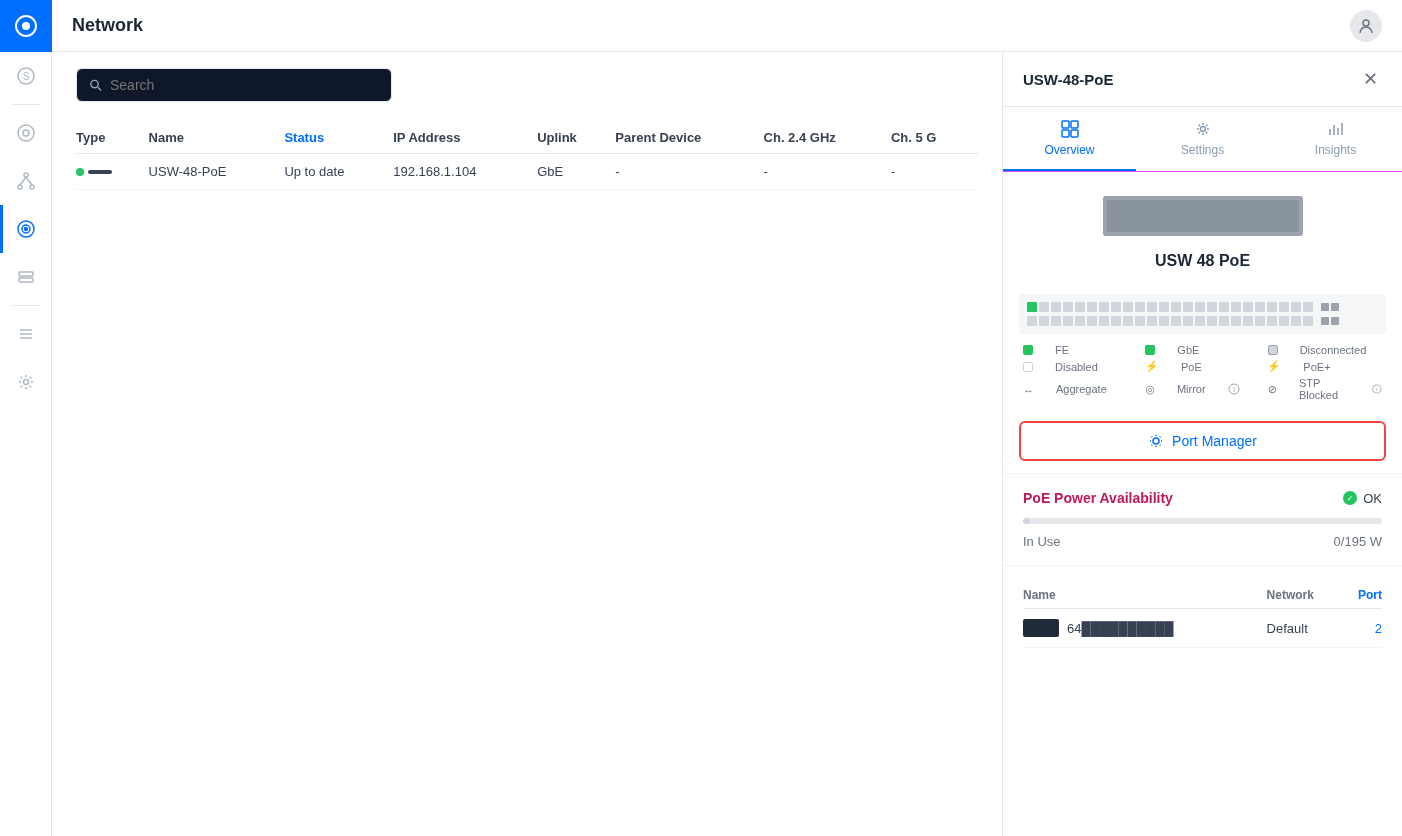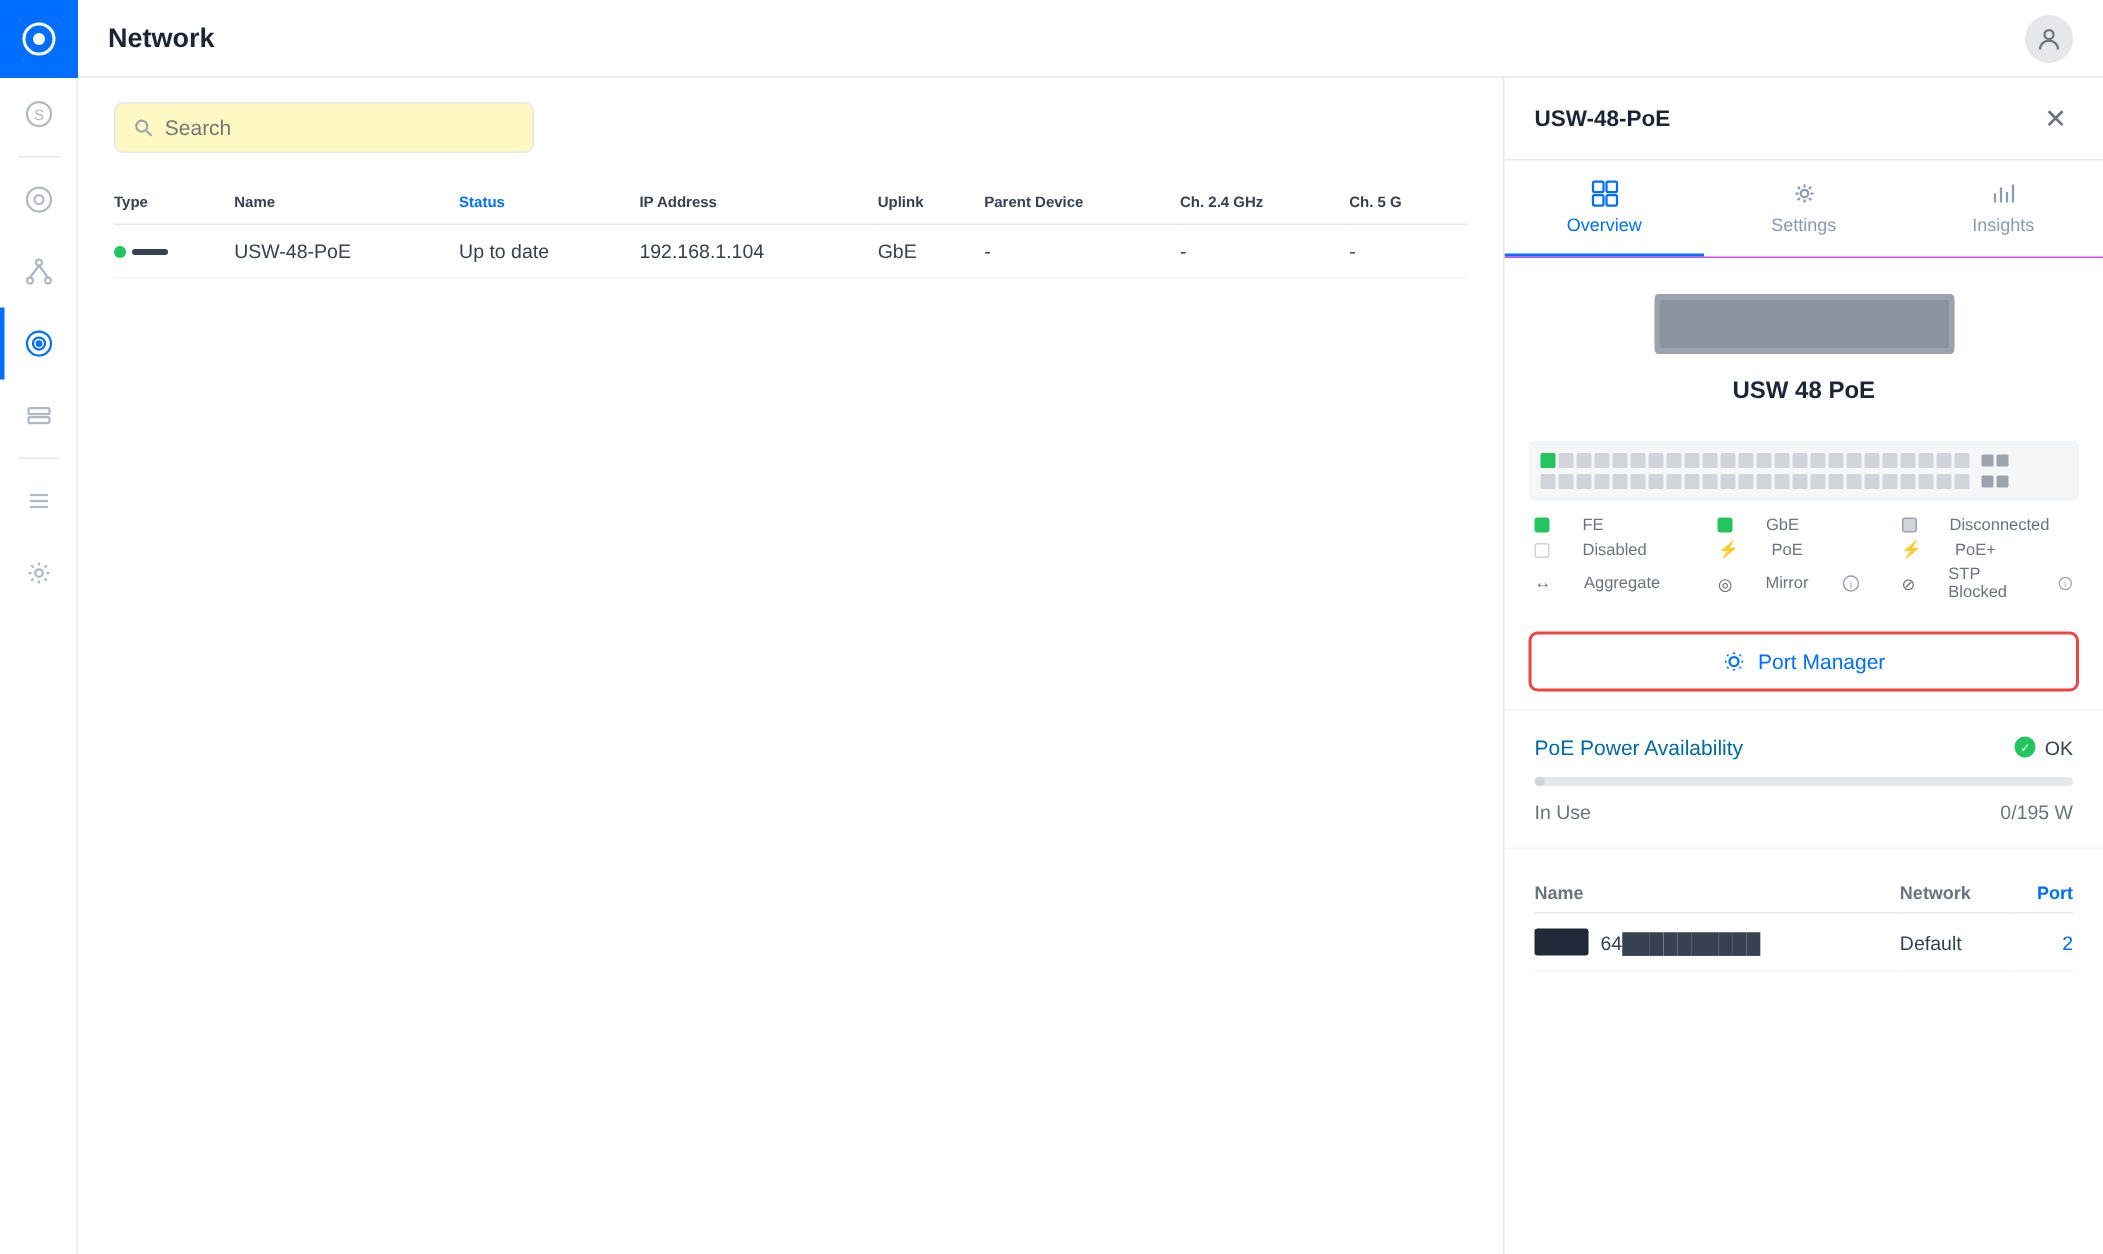--- a/index.html
+++ b/index.html
@@ -102,44 +102,44 @@
     
     .table-panel {
       flex: 1;
       background: #fff;
       overflow-y: auto;
       padding: 16px 24px;
     }
     .search-bar {
       display: flex;
       align-items: center;
-      background: #fef9c3;
+      background: #0f172a;
       border: 1px solid #e5e7eb;
       border-radius: 6px;
       padding: 8px 12px;
-      width: 280px;
+      width: 316px;
       margin-bottom: 20px;
       gap: 8px;
     }
     .search-bar input {
       border: none;
       background: transparent;
       outline: none;
       font-size: 14px;
       color: #6b7280;
       width: 100%;
     }
 
     .device-table {
       width: 100%;
       border-collapse: collapse;
     }
     .device-table th {
       text-align: left;
-      font-size: 10px;
+      font-size: 13px;
       font-weight: 600;
       color: #374151;
       padding: 8px 12px 8px 0;
       border-bottom: 1px solid #e5e7eb;
       white-space: nowrap;
     }
     .device-table th.status-col {
       color: #006fff;
     }
     .device-table td {
@@ -306,22 +306,22 @@
       flex-shrink: 0;
     }
     .poe-header {
       display: flex;
       align-items: center;
       justify-content: space-between;
       margin-bottom: 12px;
     }
     .poe-title {
       font-size: 14px;
-      font-weight: 400;
-      color: #0369a1;
+      font-weight: 700;
+      color: #be185d;
       text-align: right;
     }
     .poe-status {
       display: flex;
       align-items: center;
       gap: 6px;
       font-size: 13px;
       color: #374151;
     }
     .poe-ok-dot {

